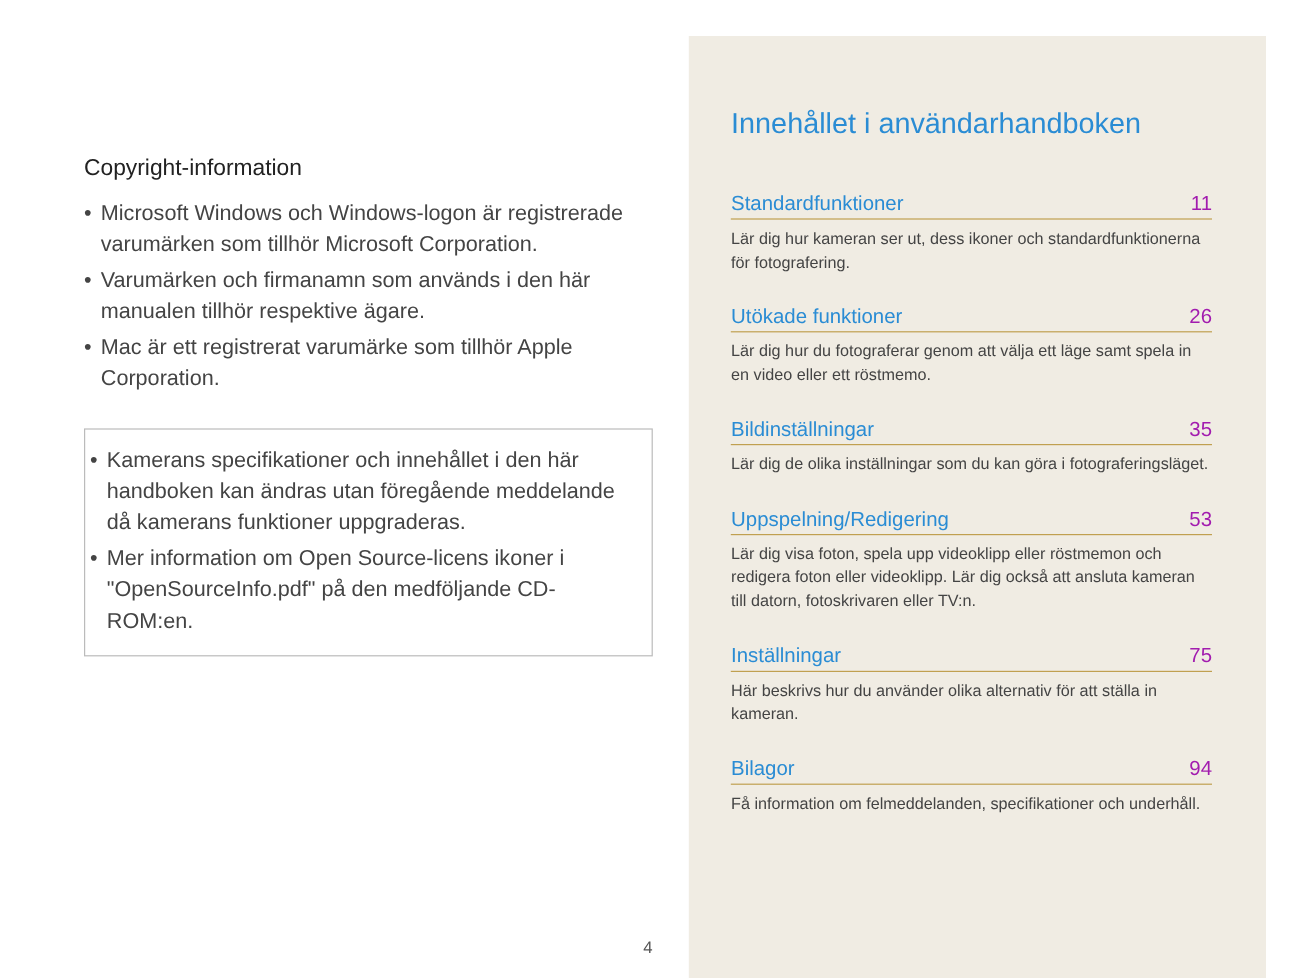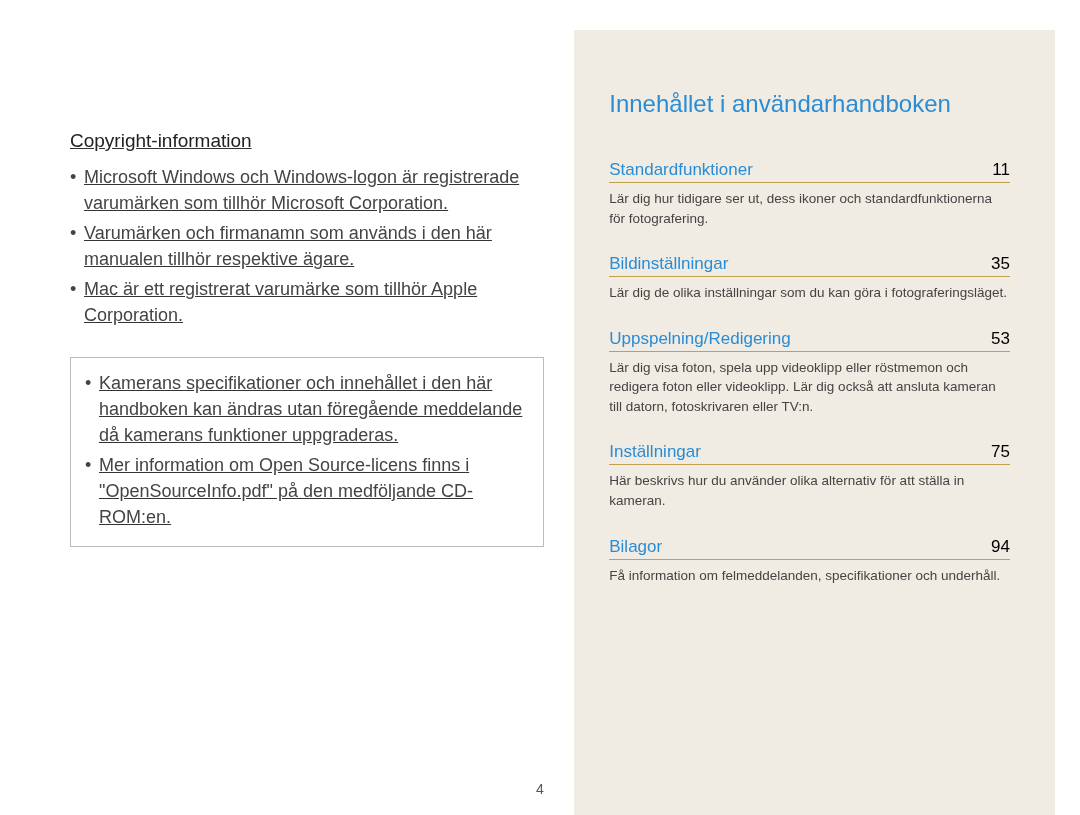--- a/index.html
+++ b/index.html
@@ -15,21 +15,20 @@
   .page {
     display: flex;
     width: 1080px;
     height: 815px;
     position: relative;
   }
   .left-col {
     width: 597px;
     padding: 130px 30px 0 70px;
     box-sizing: border-box;
-    text-decoration: underline;
   }
   .right-col {
     width: 500px;
     background: #f0ece3;
     padding: 60px 45px 0 35px;
     box-sizing: border-box;
     margin-top: 30px;
     margin-right: 25px;
     height: 805px;
   }
@@ -53,21 +52,21 @@
     margin-bottom: 4px;
   }
   .bullet-list li::before {
     content: "•";
     position: absolute;
     left: 0;
     top: 0;
   }
   .boxed {
     border: 1px solid #bbb;
-    padding: 12px 14px 12px 14px;
+    padding: 12px 14px 12px 4px;
     margin-top: 28px;
   }
   .right-title {
     font-size: 24px;
     color: #2a8cd4;
     font-weight: normal;
     margin-bottom: 42px;
   }
   .toc-entry {
     margin-bottom: 26px;
@@ -79,21 +78,21 @@
     border-bottom: 1px solid #c0a050;
     padding-bottom: 2px;
   }
   .toc-link {
     font-size: 17px;
     color: #2a8cd4;
     font-weight: normal;
   }
   .toc-page {
     font-size: 17px;
-    color: #000000;
+    color: #a21caf;
   }
   .toc-desc {
     font-size: 13.5px;
     color: #444;
     line-height: 1.45;
     margin-top: 6px;
   }
   .page-number {
     position: absolute;
     bottom: 18px;
@@ -111,37 +110,42 @@
   <div class="left-col">
     <div class="left-heading">Copyright-information</div>
     <ul class="bullet-list">
       <li>Microsoft Windows och Windows-logon är registrerade varumärken som tillhör Microsoft Corporation.</li>
       <li>Varumärken och firmanamn som används i den här manualen tillhör respektive ägare.</li>
       <li>Mac är ett registrerat varumärke som tillhör Apple Corporation.</li>
     </ul>
     <div class="boxed">
       <ul class="bullet-list" style="margin-bottom:0">
         <li>Kamerans specifikationer och innehållet i den här handboken kan ändras utan föregående meddelande då kamerans funktioner uppgraderas.</li>
-        <li>Mer information om Open Source-licens finns i "OpenSourceInfo.pdf" på den medföljande CD-ROM:en.</li>
+        <li>Mer information om Open Source-licens ikoner i "OpenSourceInfo.pdf" på den medföljande CD-ROM:en.</li>
       </ul>
     </div>
   </div>
 
   <div class="right-col">
     <div class="right-title">Innehållet i användarhandboken</div>
 
     <div class="toc-entry">
       <div class="toc-row">
         <span class="toc-link">Standardfunktioner</span>
         <span class="toc-page">11</span>
       </div>
-      <div class="toc-desc">Lär dig hur tidigare ser ut, dess ikoner och standardfunktionerna för fotografering.</div>
+      <div class="toc-desc">Lär dig hur kameran ser ut, dess ikoner och standardfunktionerna för fotografering.</div>
     </div>
 
     <div class="toc-entry">
+      <div class="toc-row">
+        <span class="toc-link">Utökade funktioner</span>
+        <span class="toc-page">26</span>
+      </div>
+      <div class="toc-desc">Lär dig hur du fotograferar genom att välja ett läge samt spela in en video eller ett röstmemo.</div>
     </div>
 
     <div class="toc-entry">
       <div class="toc-row">
         <span class="toc-link">Bildinställningar</span>
         <span class="toc-page">35</span>
       </div>
       <div class="toc-desc">Lär dig de olika inställningar som du kan göra i fotograferingsläget.</div>
     </div>
 

